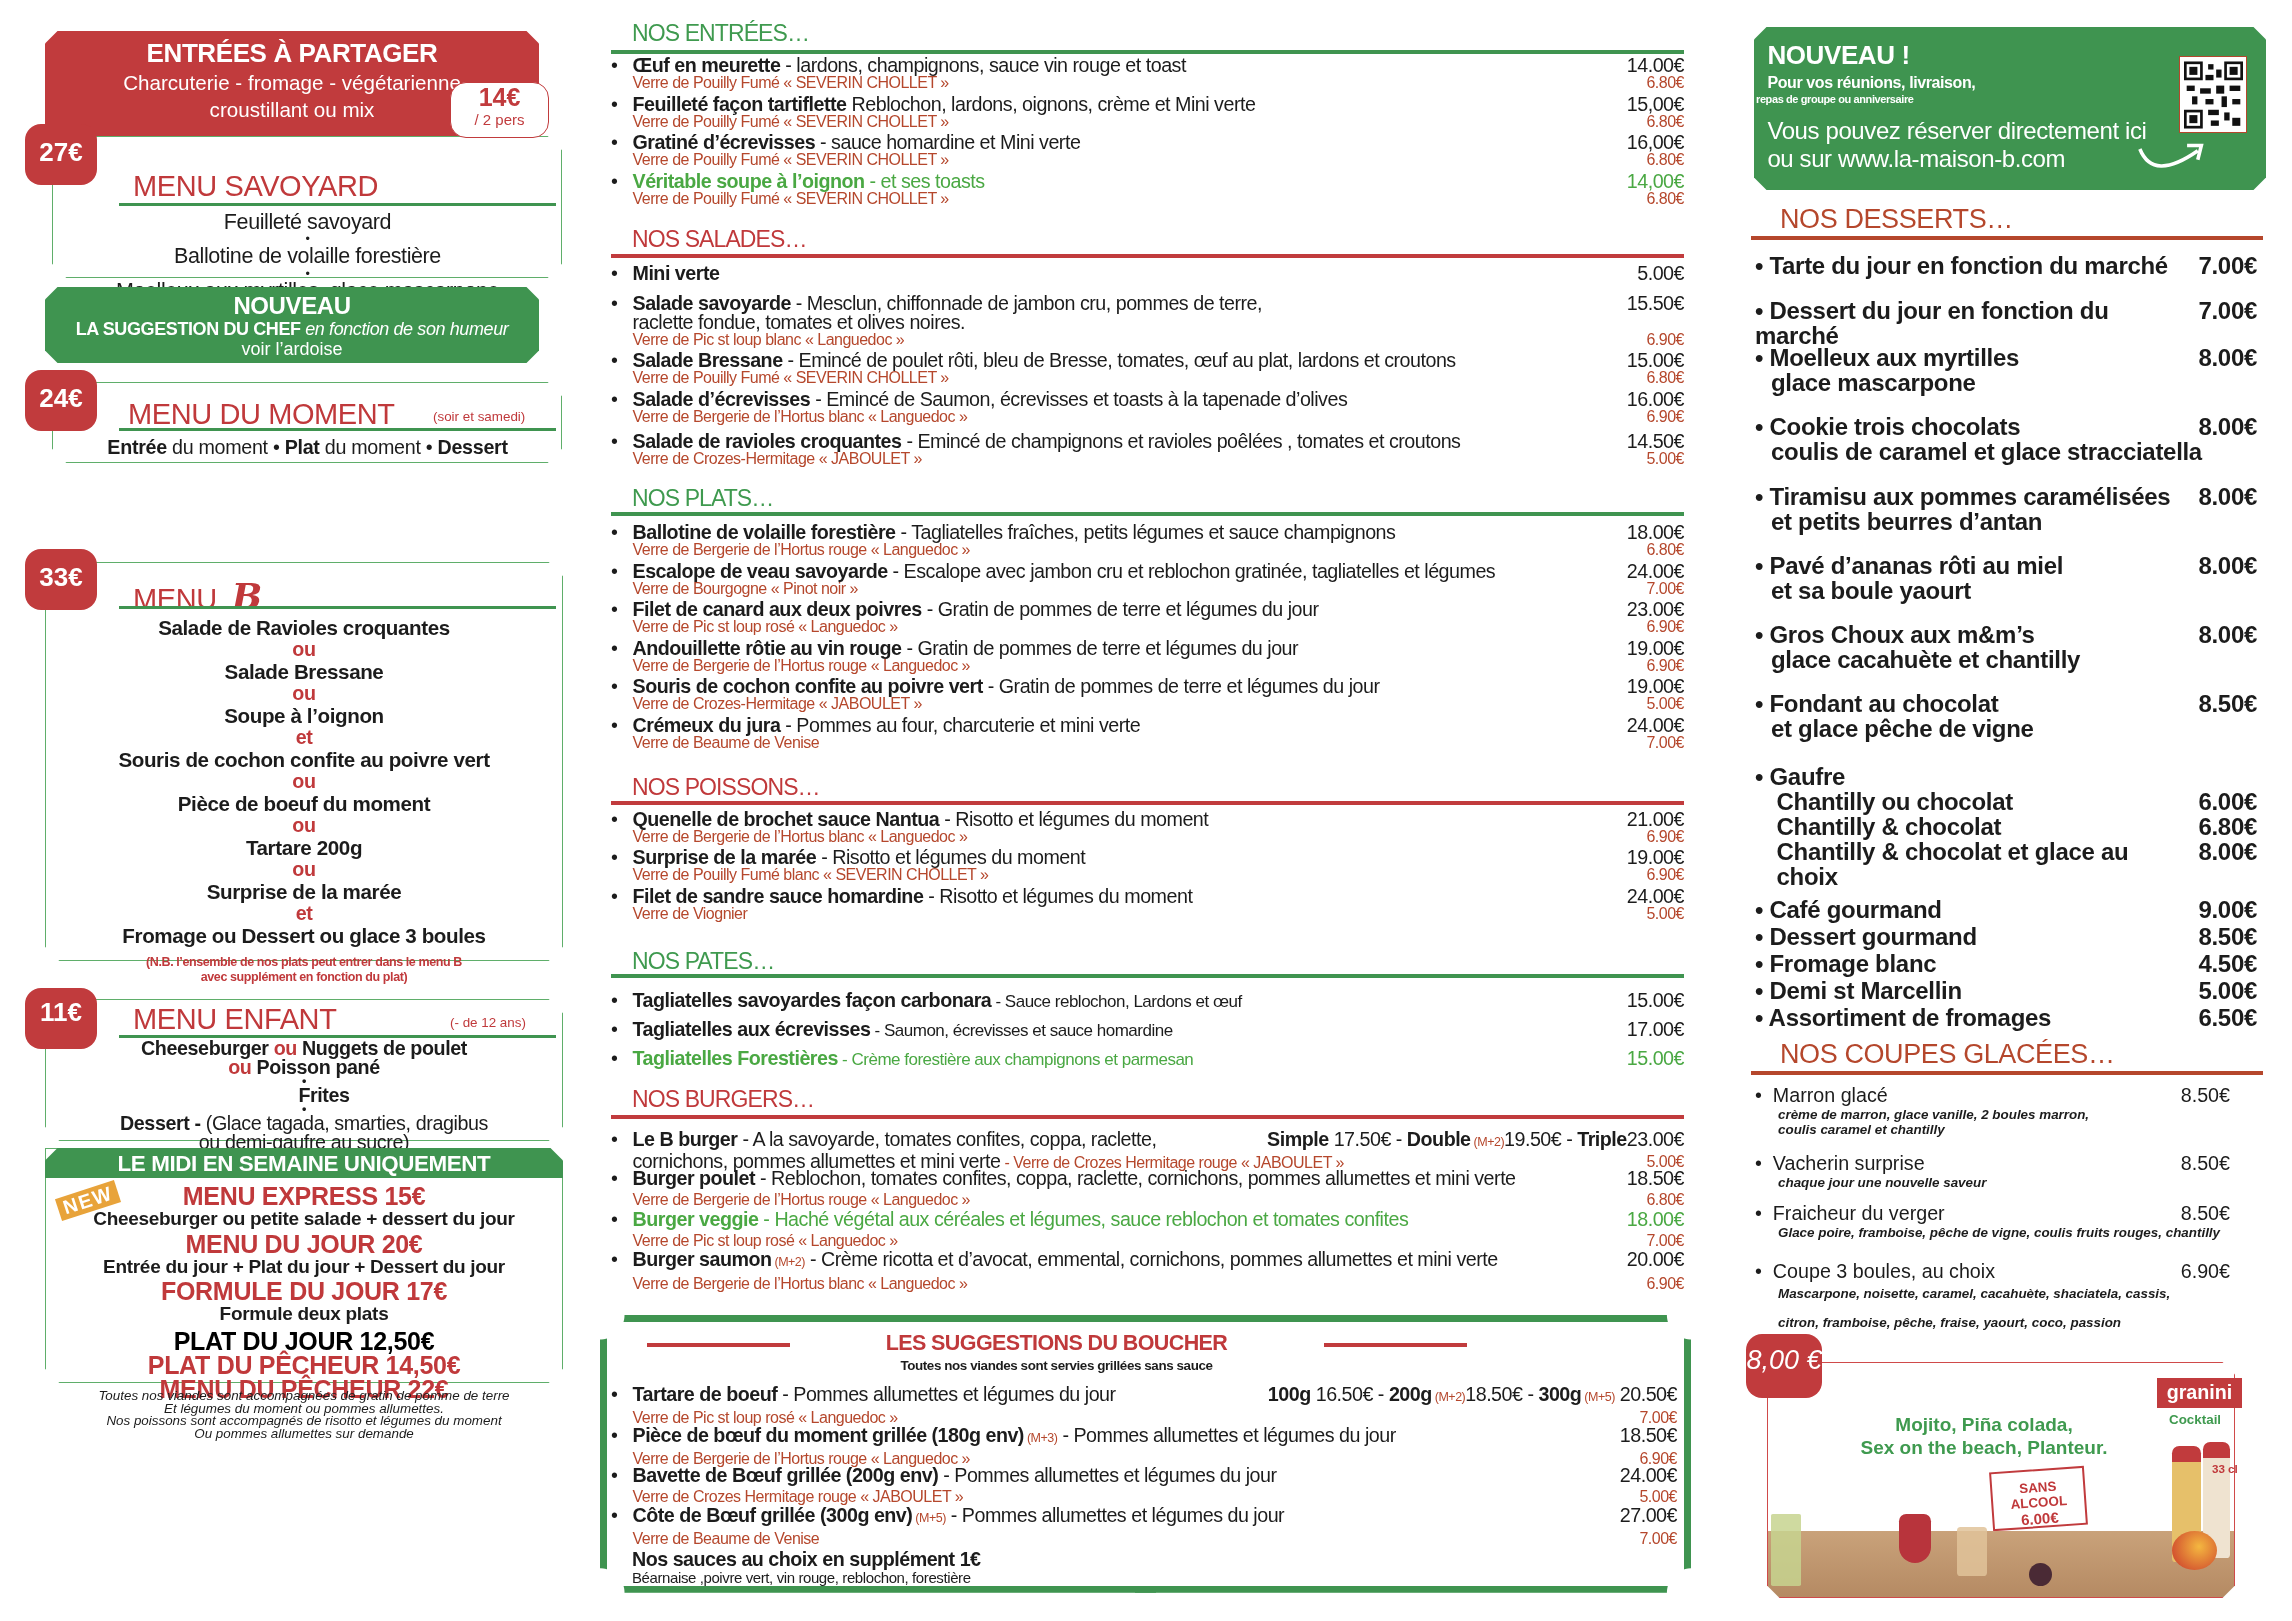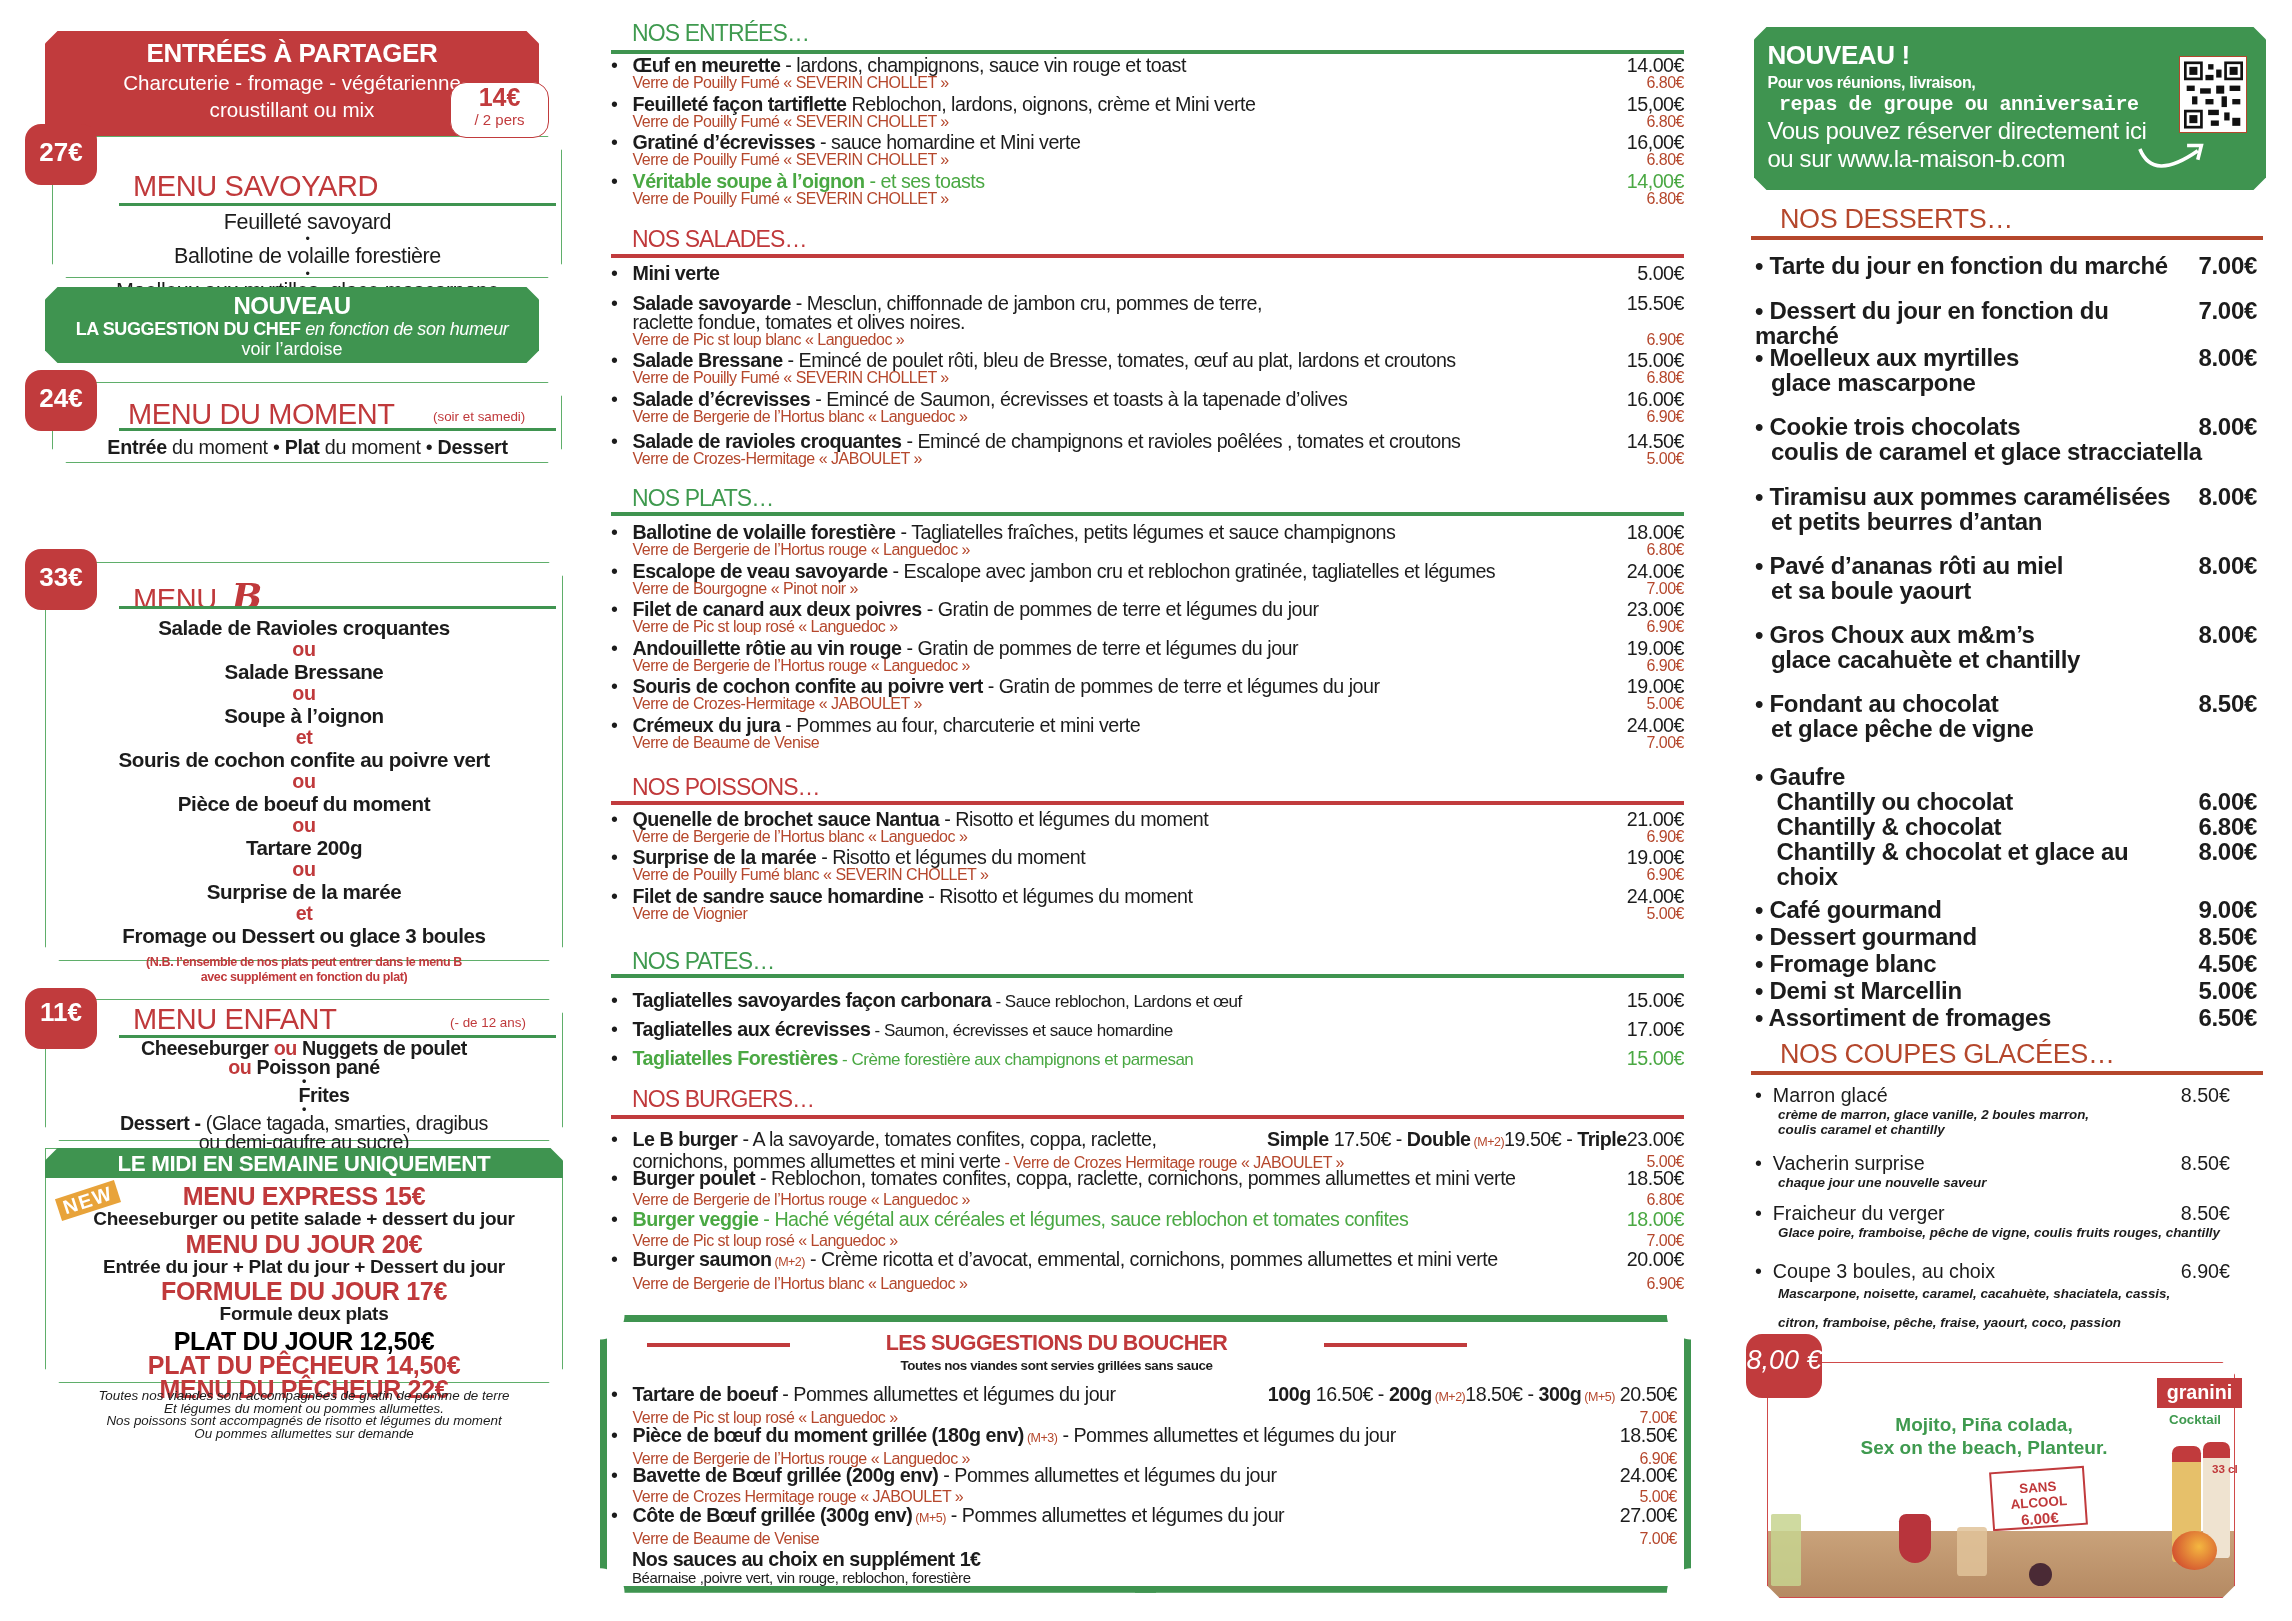--- a/index.html
+++ b/index.html
@@ -476,21 +476,21 @@
   </div>
   <div class="abs" style="left:632px;top:1548px;font-size:19.7px;font-weight:bold;letter-spacing:-0.5px;">Nos sauces au choix en supplément 1€</div>
   <div class="abs" style="left:632px;top:1569px;font-size:15px;letter-spacing:-0.4px;">Béarnaise ,poivre vert, vin rouge, reblochon, forestière</div>
 </div>
 
 <div>
 
   <div class="abs green-banner" style="left:1754px;top:27px;width:512px;height:163px;text-align:left;">
     <div style="position:absolute;left:13.4px;top:12.5px;font-size:26px;font-weight:bold;letter-spacing:-0.4px;">NOUVEAU !</div>
     <div style="position:absolute;left:13.4px;top:47px;font-size:16px;font-weight:bold;letter-spacing:-0.4px;">Pour vos réunions, livraison,</div>
-    <div style="position:absolute;left:25px;top:66px;font-size:20px;font-weight:bold;letter-spacing:-0.4px;font-family:Liberation Mono, monospace;">repas de groupe ou anniversaire</div>
+    <div style="position:absolute;left:2px;top:66px;font-size:11px;font-weight:bold;letter-spacing:-0.4px;">repas de groupe ou anniversaire</div>
     <div style="position:absolute;left:13.4px;top:90px;font-size:24px;letter-spacing:-0.4px;">Vous pouvez réserver directement ici</div>
     <div style="position:absolute;left:13.4px;top:118px;font-size:24px;letter-spacing:-0.4px;">ou sur www.la-maison-b.com</div>
     <div style="position:absolute;left:425px;top:29px;width:68px;height:77px;background:#fff;border:0.9px solid #b5472c;padding:3.6px;">
       <svg width="59" height="68" viewBox="0 0 22 25">
         <rect x="0" y="0" width="7" height="7" fill="#111"></rect>
           <rect x="1" y="1" width="5" height="5" fill="#fff"></rect>
           <rect x="2" y="2" width="3" height="3" fill="#111"></rect>
         <rect x="15" y="0" width="7" height="7" fill="#111"></rect>
           <rect x="16" y="1" width="5" height="5" fill="#fff"></rect>
           <rect x="17" y="2" width="3" height="3" fill="#111"></rect>

